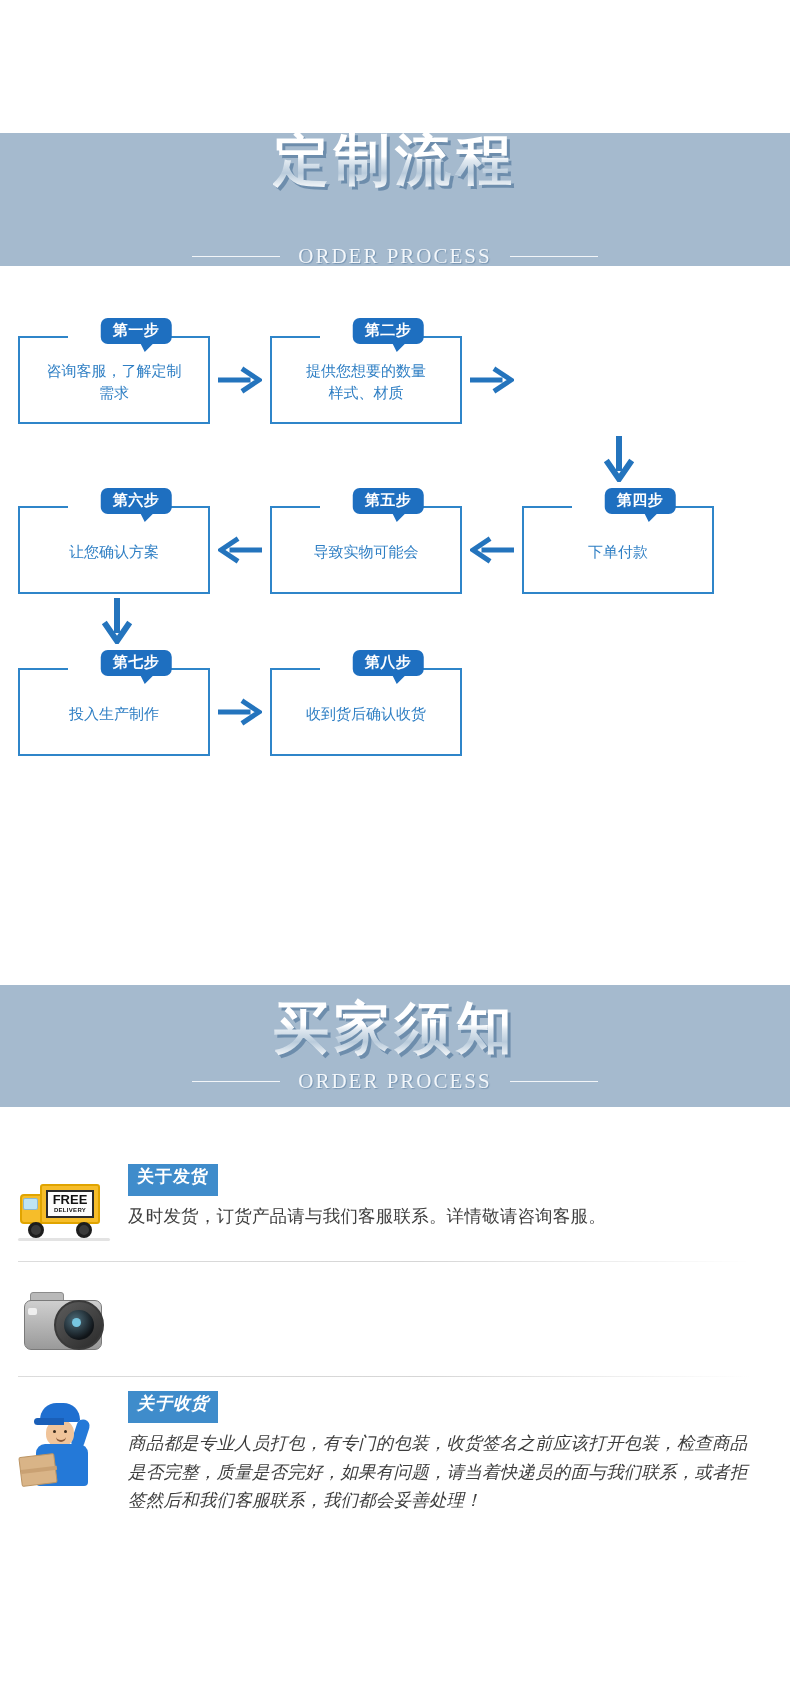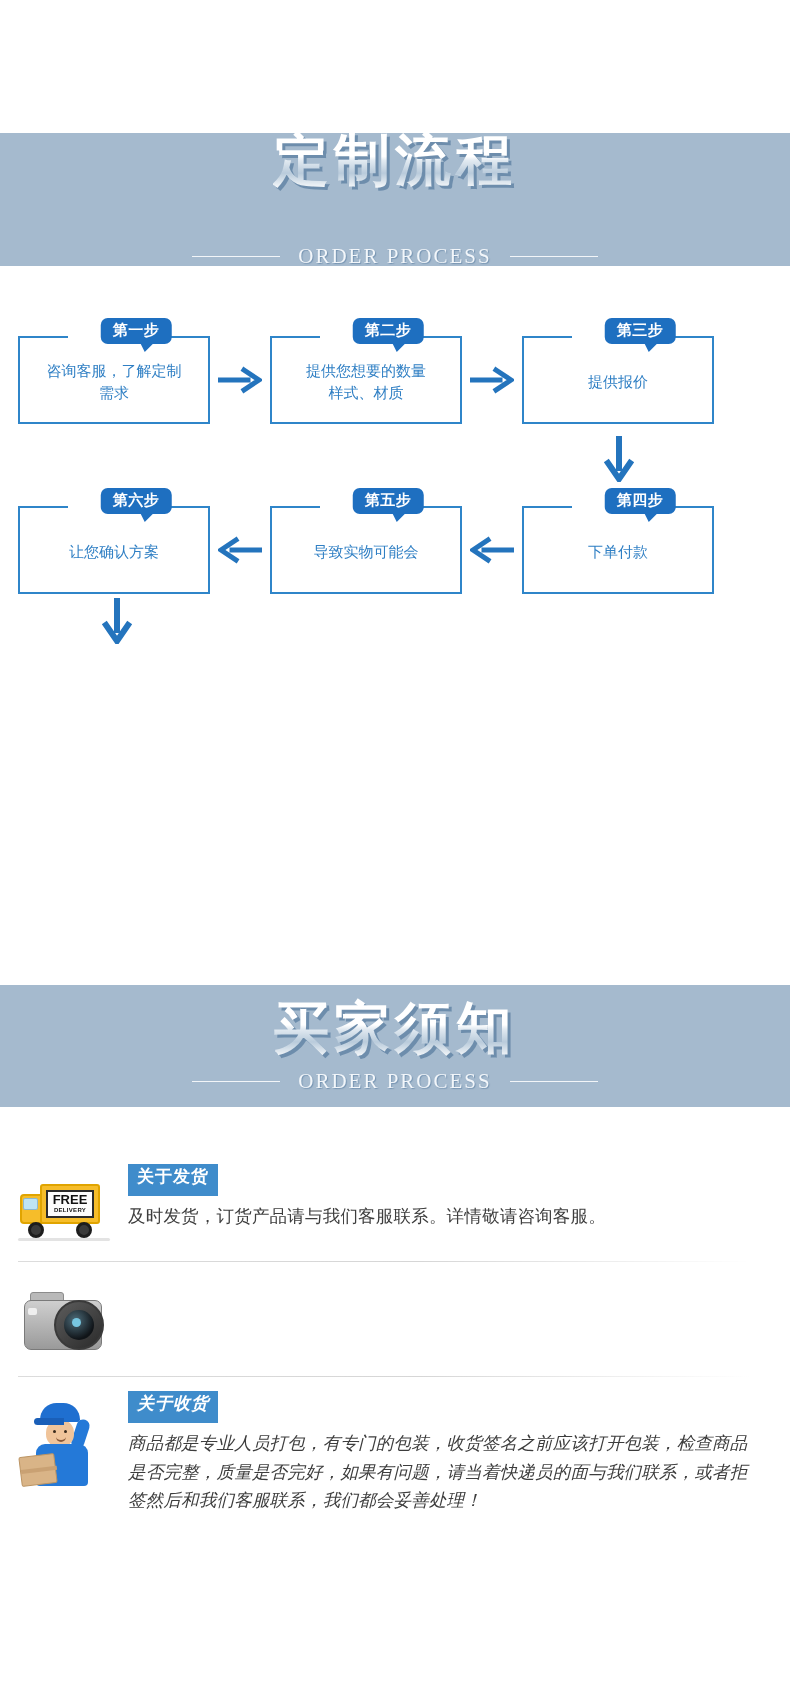--- a/index.html
+++ b/index.html
@@ -293,25 +293,20 @@
         <span class="step-text">提供您想要的数量
 样式、材质</span>
       </div>
 
       <div class="arrow-gap">
         <svg class="arrow-right" viewBox="0 0 44 30">
           <path d="M1,15 L30,15 M26,5 L41,15 L26,25" fill="none" stroke="#2474bd" stroke-width="5" stroke-linecap="square"></path>
         </svg>
       </div>
 
-      <div class="step-card">
-        <span class="notch"></span>
-        <span class="step-tag">第三步</span>
-        <span class="step-text">提供报价</span>
-      </div>
     </div>
 
     <svg class="down-arrow" id="down-arrow-right" viewBox="0 0 34 46">
       <path d="M17,2 L17,32 M6,27 L17,43 L28,27" fill="none" stroke="#2474bd" stroke-width="6" stroke-linecap="square"></path>
     </svg>
 
     <div class="flow-row" id="flow-row-2">
       <div class="spacer-box" style="width:18px;"></div>
 
       <div class="step-card">
@@ -342,20 +337,41 @@
         <span class="notch"></span>
         <span class="step-tag">第四步</span>
         <span class="step-text">下单付款</span>
       </div>
     </div>
 
     <svg class="down-arrow" id="down-arrow-left" viewBox="0 0 34 46">
       <path d="M17,2 L17,32 M6,27 L17,43 L28,27" fill="none" stroke="#2474bd" stroke-width="6" stroke-linecap="square"></path>
     </svg>
 
+    <div class="flow-row" id="flow-row-3">
+      <div class="spacer-box" style="width:18px;"></div>
+
+      <div class="step-card">
+        <span class="notch"></span>
+        <span class="step-tag">第七步</span>
+        <span class="step-text">投入生产制作</span>
+      </div>
+
+      <div class="arrow-gap">
+        <svg class="arrow-right" viewBox="0 0 44 30">
+          <path d="M1,15 L30,15 M26,5 L41,15 L26,25" fill="none" stroke="#2474bd" stroke-width="5" stroke-linecap="square"></path>
+        </svg>
+      </div>
+
+      <div class="step-card">
+        <span class="notch"></span>
+        <span class="step-tag">第八步</span>
+        <span class="step-text">收到货后确认收货</span>
+      </div>
+    </div>
   </div>
 
   <div class="banner" id="banner-buyer-notice">
     <div class="banner-title">买家须知</div>
     <div class="banner-sub-row">
       <span class="banner-rule"></span>
       <span class="banner-subtitle">ORDER PROCESS</span>
       <span class="banner-rule"></span>
     </div>
   </div>

